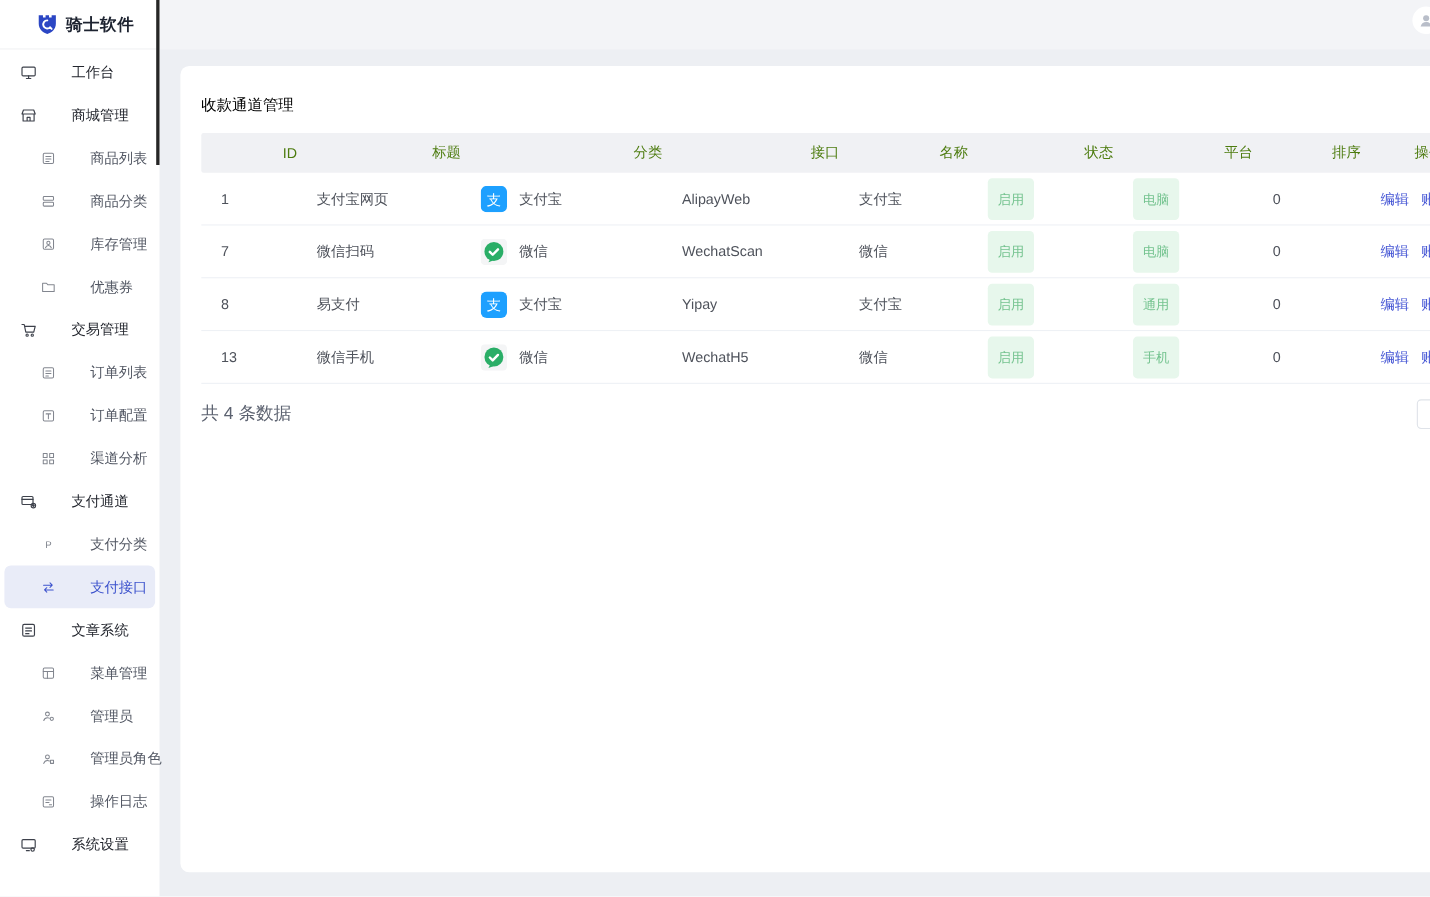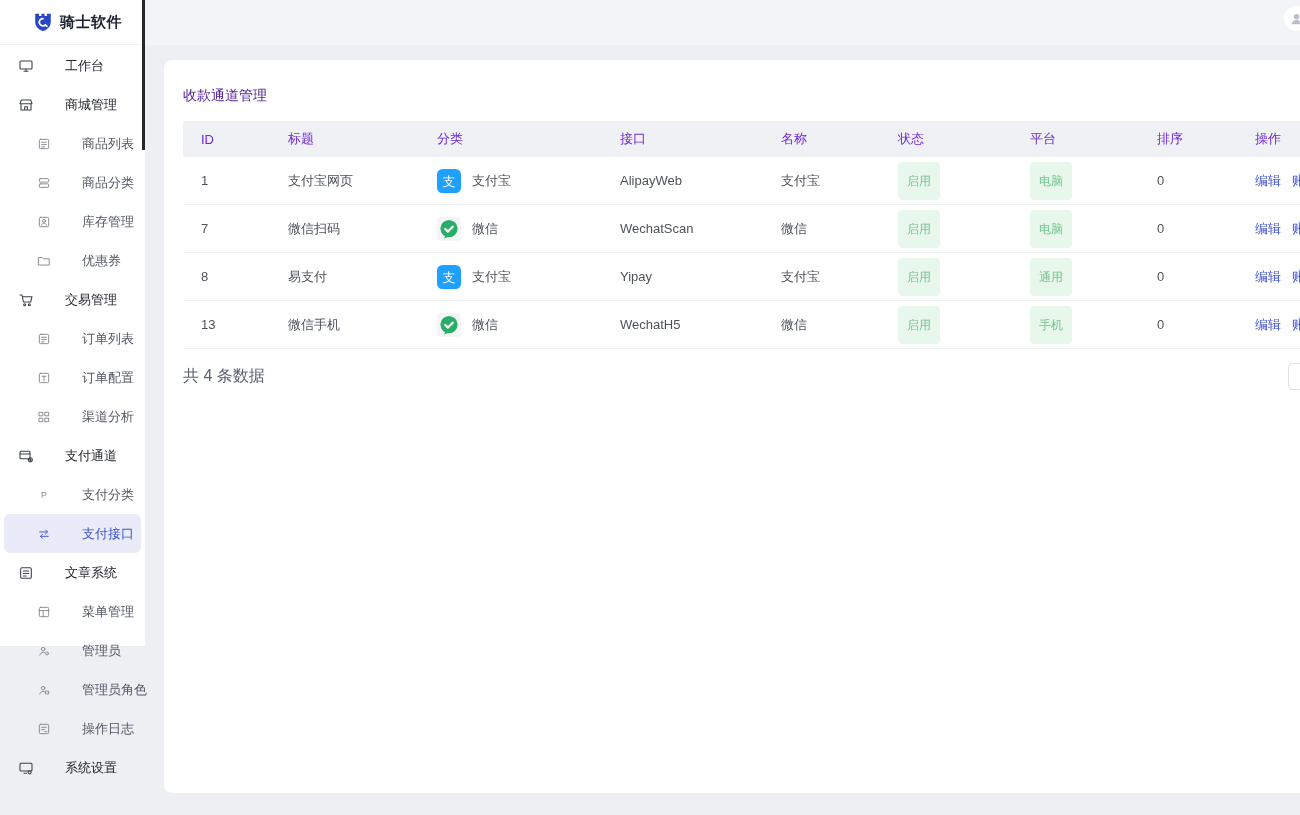--- a/index.html
+++ b/index.html
@@ -6,45 +6,45 @@
   html,body { width:1300px; height:815px; overflow:hidden; }
   body { position:relative; background:#edeff3; font-family:"Liberation Sans",sans-serif; color:#30343c; }
 
   
   .topbar { position:absolute; left:145px; top:0; right:0; height:45px; background:#f3f4f7; }
   .avatar { position:absolute; right:-9px; top:6px; width:25px; height:25px; border-radius:50%;
             background:#ffffff; display:flex; align-items:center; justify-content:center; color:#b9bec9; cursor:pointer; }
   .avatar svg { width:15px; height:15px; }
 
   
-  .sidebar { position:absolute; left:0; top:0; width:145px; height:646px; background:#ffffff; z-index:2; }
+  .sidebar { position:absolute; left:0; top:0; width:145px; height:815px; background:#ffffff; z-index:2; }
   .logo-row { height:45px; display:flex; align-items:center; padding-left:32px; gap:6px; border-bottom:1px solid #f1f2f4; }
   .logo-row svg { width:22px; height:22px; flex:0 0 auto; }
   .logo-text { font-size:15px; font-weight:700; color:#1d2330; letter-spacing:0.5px; white-space:nowrap; }
   .menu { padding-top:1px; }
   .menu-item { height:39px; display:flex; align-items:center; margin:0 4px; padding:0 8px 0 14px;
                border-radius:6px; font-size:13px; color:#23262e; cursor:pointer; white-space:nowrap;gap:24px; }
   .menu-item .mi-icon { width:16px; height:16px; margin-right:7px; color:#3d414b; display:flex; flex:0 0 auto; }
   .menu-item .mi-icon svg { width:100%; height:100%; }
   .menu-item.sub { padding-left:33px; color:#53586414; color:#535864; }
   .menu-item.sub .mi-icon { width:14px; height:14px; color:#82868f; }
   .menu-item .chev { margin-left:auto; width:11px; height:11px; color:#5c626d; display:flex; }
   .menu-item .chev svg { width:100%; height:100%; }
   .menu-item.active { background:#e9ecf8; color:#3d53cd; }
   .menu-item.active .mi-icon { color:#3d53cd; }
   .side-scroll { position:absolute; right:0; top:0; width:3px; height:150px; background:#262626; }
 
   
   .card { position:absolute; left:164px; top:60px; right:-12px; bottom:22px; background:#ffffff; border-radius:8px; }
-  .card-title { position:absolute; left:19px; top:27px; font-size:14px; font-weight:500; color:#4c1d95; }
+  .card-title { position:absolute; left:19px; top:27px; font-size:14px; font-weight:500; color:#000000; }
 
   .table { position:absolute; left:19px; top:61px; right:0; }
   .t-grid { display:grid; grid-template-columns:87px 149px 183px 161px 117px 132px 127px 98px 1fr; align-items:center; }
   .t-head { height:36px; background:#f0f1f4; border-radius:2px; }
-  .t-head .th { padding-left:18px; font-size:13px; color:#6d28d9; }
+  .t-head .th { padding-left:18px; font-size:13px; color:#4d7c0f;text-align:right; }
   .t-row { height:48px; border-bottom:1px solid #eef1f5; font-size:13px; color:#4e525b; }
   .td { padding-left:18px; display:flex; align-items:center; }
   .cat-icon { width:24px; height:24px; margin-right:11px; flex:0 0 auto; }
   .cat-icon svg { width:100%; height:100%; display:block; }
   .badge { display:inline-block; padding:12px 9px; font-size:12px; line-height:14px; border-radius:4px;
            background:#e7f7ec; color:#74c38f; }
   .link { color:#4253d4; margin-right:11px; cursor:pointer; white-space:nowrap; }
 
   .footer-total { position:absolute; left:19px; top:306px; font-size:16px; color:#5c6270; }
   .pager-stub { position:absolute; left:1124px; top:303px; width:46px; height:27px; background:#fff;

